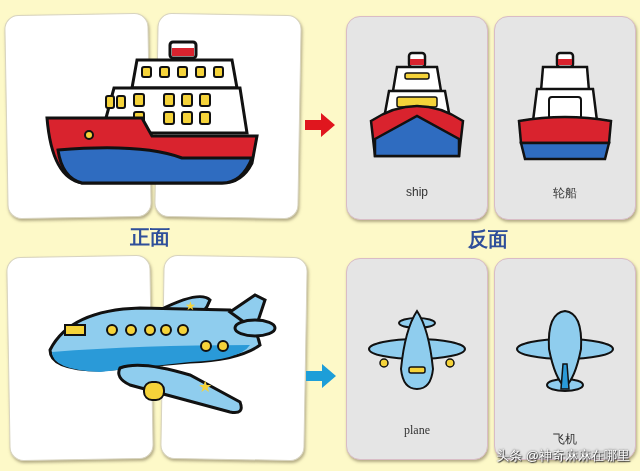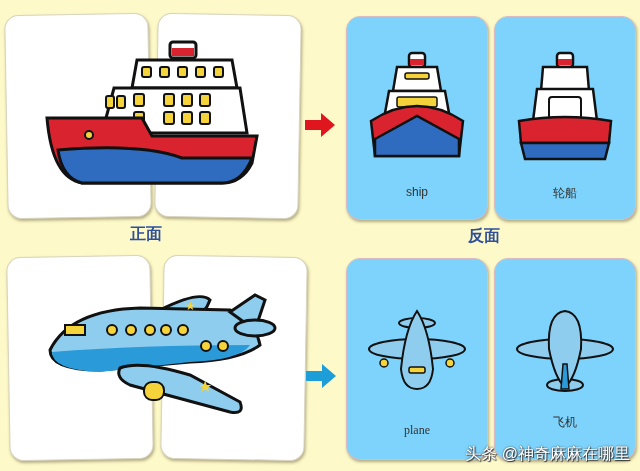--- a/index.html
+++ b/index.html
@@ -1,23 +1,23 @@
 <!DOCTYPE html>
 <html><head>
 <meta charset="utf-8">
 <style>
   html,body{margin:0;padding:0;}
   body{width:640px;height:471px;background:#fdf9c8;position:relative;overflow:hidden;font-family:"Liberation Sans",sans-serif;}
   .card{position:absolute;border-radius:14px;box-shadow:1px 2px 3px rgba(120,110,80,.55);overflow:hidden;}
   .white{background:#ffffff;border:1px solid #d8d4c0;}
-  .pink{background:#7dd3fc;border:1px solid #d9bcc6;}
+  .pink{background:#e5e5e5;border:1px solid #d9bcc6;}
   .label{position:absolute;left:0;right:0;text-align:center;font-size:12px;color:#333;}
-  .section-title{position:absolute;font-size:16px;color:#2f4f9a;font-weight:bold;}
+  .section-title{position:absolute;font-size:20px;color:#2f4f9a;font-weight:bold;}
   .arrow{position:absolute;}
-  .watermark{position:absolute;right:10px;bottom:6px;font-size:16px;color:#fff;text-shadow:0 0 2px #333,1px 1px 1px #333;}
+  .watermark{position:absolute;right:10px;bottom:6px;font-size:13px;color:#fff;text-shadow:0 0 2px #333,1px 1px 1px #333;}
   svg{position:absolute;}
 </style>
 </head>
 <body>
 
 <div class="card white" style="left:6px;top:14px;width:142px;height:202px;transform:rotate(-1deg);"></div>
 <div class="card white" style="left:156px;top:14px;width:142px;height:202px;transform:rotate(1deg);"></div>
 <svg width="220" height="150" style="left:42px;top:38px;" viewBox="0 0 220 150">
   <rect x="128" y="4" width="26" height="16" rx="3" fill="#fff" stroke="#111" stroke-width="3"></rect>
   <rect x="130" y="10" width="22" height="8" fill="#d9232e"></rect>
@@ -123,16 +123,16 @@
   </svg>
   <div class="label" style="top:164px;">plane</div>
 </div>
 <div class="card pink" style="left:494px;top:258px;width:140px;height:200px;">
   <svg width="100" height="90" style="left:20px;top:50px;" viewBox="0 0 100 90">
     <ellipse cx="50" cy="40" rx="48" ry="10" fill="#8fcdee" stroke="#111" stroke-width="2"></ellipse>
     <ellipse cx="50" cy="76" rx="18" ry="6" fill="#8fcdee" stroke="#111" stroke-width="2"></ellipse>
     <path d="M50 2 Q68 4 66 40 Q60 70 50 78 Q40 70 34 40 Q32 4 50 2 Z" fill="#8fcdee" stroke="#111" stroke-width="2"></path>
     <path d="M48 55 L52 55 L54 80 L46 80 Z" fill="#2a9ad8" stroke="#111" stroke-width="1.5"></path>
   </svg>
-  <div class="label" style="top:155px;">飞机</div>
+  <div class="label" style="top:172px;">飞机</div>
 </div>
 
 <div class="watermark">头条 @神奇麻麻在哪里</div>
 
 </body></html>

